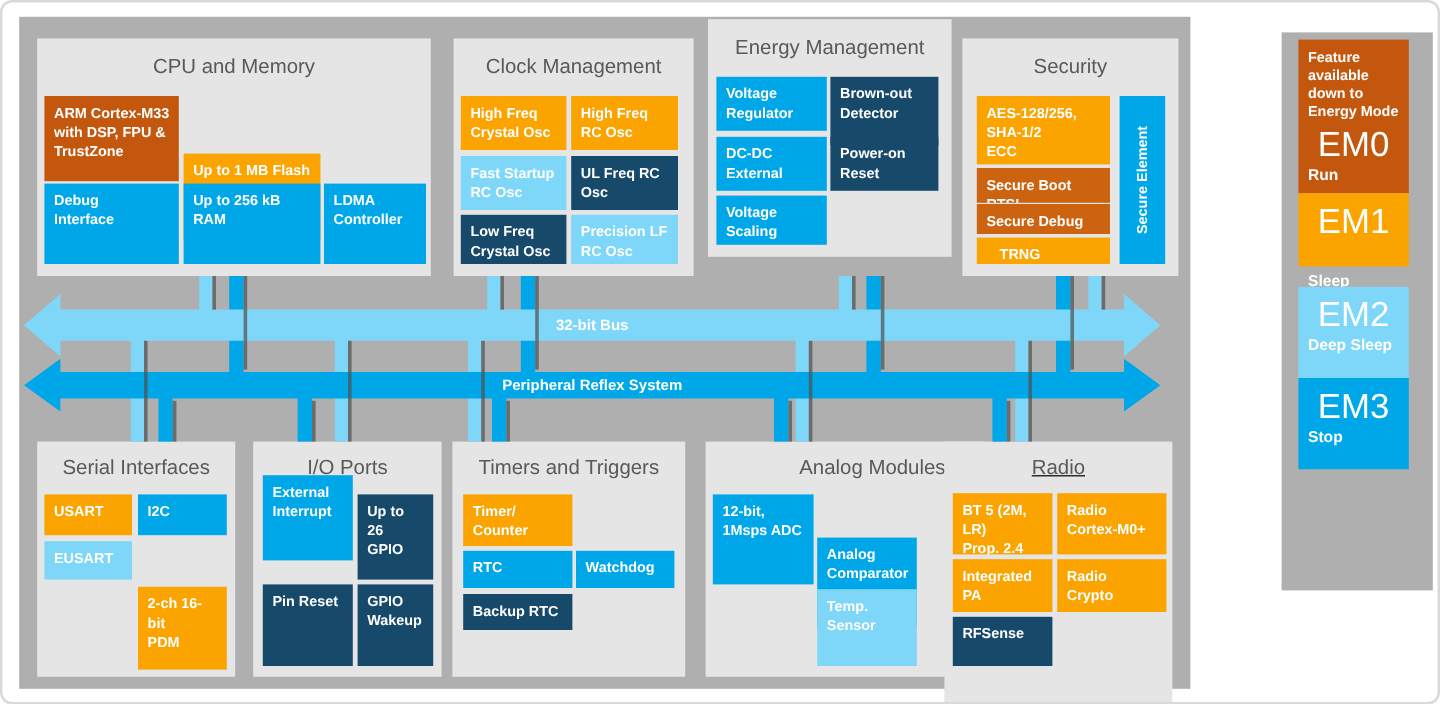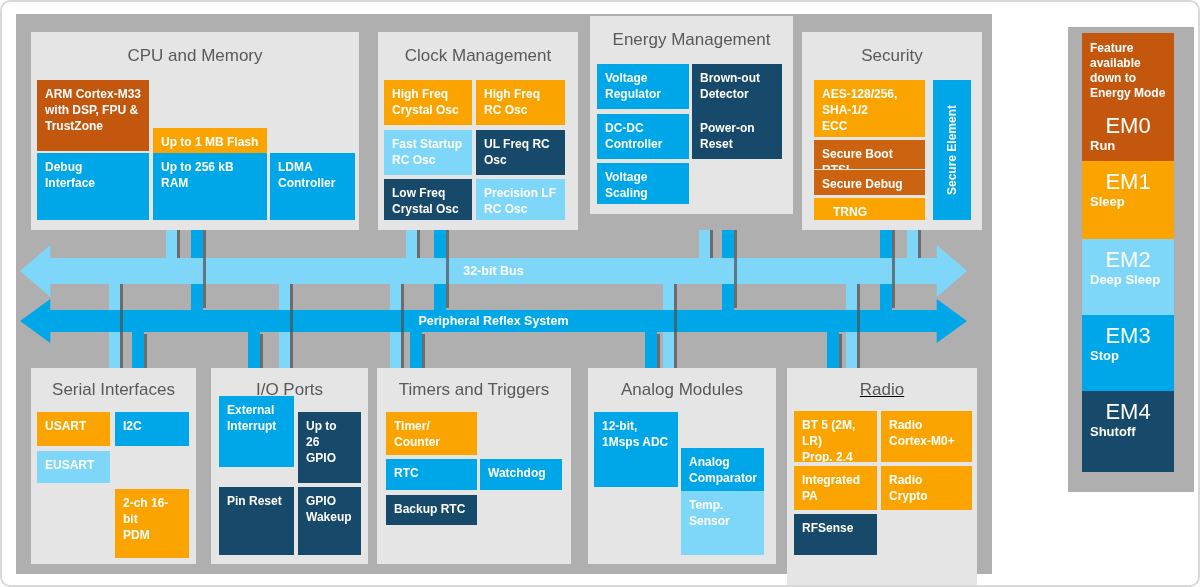--- a/index.html
+++ b/index.html
@@ -22,21 +22,21 @@
         writing-mode:vertical-rl;transform:rotate(180deg);text-align:center;}
   .bus{position:absolute;display:flex;align-items:center;justify-content:center;
        color:#fff;font-weight:bold;font-size:12.5px;z-index:3;
        clip-path:polygon(0% 50%,3.2% 0%,3.2% 25%,96.8% 25%,96.8% 0%,100% 50%,96.8% 100%,96.8% 75%,3.2% 75%,3.2% 100%);text-align:right;}
   .conn{position:absolute;z-index:2;}
   .cshadow{position:absolute;z-index:4;width:3px;background:rgba(80,80,80,0.7);}
   
   .em-block{position:absolute;left:14px;width:92px;color:#fff;box-sizing:border-box;
             display:flex;flex-direction:column;justify-content:flex-start;padding:8px 8px;}
   .em-header{font-size:12px;font-weight:bold;line-height:1.25;white-space:pre-line;margin-bottom:auto;}
-  .em-big{font-size:22px;line-height:1.15;text-align:center;}
+  .em-big{font-size:29px;line-height:1.15;text-align:center;}
   .em-sub{font-size:13px;font-weight:bold;text-align:left;}
 </style>
 </head>
 <body>
 
 <div id="frame">
 
   <div class="panel" style="left:14px;top:12px;width:976px;height:560px;"></div>
 
   <div class="sec" style="left:29px;top:30px;width:328px;height:198px;">
@@ -69,21 +69,21 @@
 RC Osc</div>
   </div>
 
   <div class="sec" style="left:588px;top:14px;width:203px;height:198px;">
     <div class="sec-title">Energy Management</div>
     <div class="blk c-blue" style="left:7px;top:48px;width:92px;height:45px;">Voltage
 Regulator</div>
     <div class="blk c-navy" style="left:102px;top:48px;width:90px;height:57px;">Brown-out
 Detector</div>
     <div class="blk c-blue" style="left:7px;top:98px;width:92px;height:45px;">DC-DC
-Controller</div>
+External</div>
     <div class="blk c-navy" style="left:102px;top:98px;width:90px;height:45px;">Power-on Reset</div>
     <div class="blk c-blue" style="left:7px;top:147px;width:92px;height:41px;">Voltage
 Scaling</div>
   </div>
 
   <div class="sec" style="left:800px;top:30px;width:180px;height:198px;">
     <div class="sec-title">Security</div>
     <div class="blk c-orange" style="left:12px;top:48px;width:111px;height:57px;">AES-128/256,
 SHA-1/2
 ECC</div>
@@ -115,21 +115,21 @@
 
   <div class="sec" style="left:375px;top:366px;width:194px;height:196px;">
     <div class="sec-title low">Timers and Triggers</div>
     <div class="blk c-orange" style="left:9px;top:44px;width:91px;height:43px;">Timer/
 Counter</div>
     <div class="blk c-blue" style="left:9px;top:91px;width:91px;height:31px;">RTC</div>
     <div class="blk c-blue" style="left:103px;top:91px;width:82px;height:31px;">Watchdog</div>
     <div class="blk c-navy" style="left:9px;top:127px;width:91px;height:30px;">Backup RTC</div>
   </div>
 
-  <div class="sec" style="left:586px;top:366px;width:188px;height:196px;">
+  <div class="sec" style="left:586px;top:366px;width:188px;height:196px;padding-left:45px;">
     <div class="sec-title low">Analog Modules</div>
     <div class="blk c-blue" style="left:6px;top:44px;width:84px;height:75px;">12-bit,
 1Msps ADC</div>
     <div class="blk c-blue" style="left:93px;top:44px;width:83px;height:75px;margin-top:36px;">Analog
 Comparator</div>
     <div class="blk c-ltblue" style="left:93px;top:123px;width:83px;height:64px;">Temp.
 Sensor</div>
   </div>
 
   <div class="sec" style="left:785px;top:366px;width:190px;height:248px;text-decoration:underline;">
@@ -192,31 +192,27 @@
 
   <div class="panel" style="left:1066px;top:25px;width:126px;height:465px;">
     <div class="em-block c-dkorange" style="top:6px;height:128px;">
       <div class="em-header">Feature
 available
 down to
 Energy Mode</div>
       <div class="em-big">EM0</div>
       <div class="em-sub">Run</div>
     </div>
-    <div class="em-block c-orange" style="top:134px;height:78px;">
+    <div class="em-block c-orange" style="top:134px;height:61px;gap:24px;">
       <div class="em-big">EM1</div>
       <div class="em-sub">Sleep</div>
     </div>
     <div class="em-block c-ltblue" style="top:212px;height:76px;">
       <div class="em-big">EM2</div>
       <div class="em-sub">Deep Sleep</div>
     </div>
     <div class="em-block c-blue" style="top:288px;height:76px;">
       <div class="em-big">EM3</div>
       <div class="em-sub">Stop</div>
     </div>
-    <div class="em-block c-navy" style="top:364px;height:81px;">
-      <div class="em-big">EM4</div>
-      <div class="em-sub">Shutoff</div>
-    </div>
   </div>
 
 </div>
 
 </body></html>

